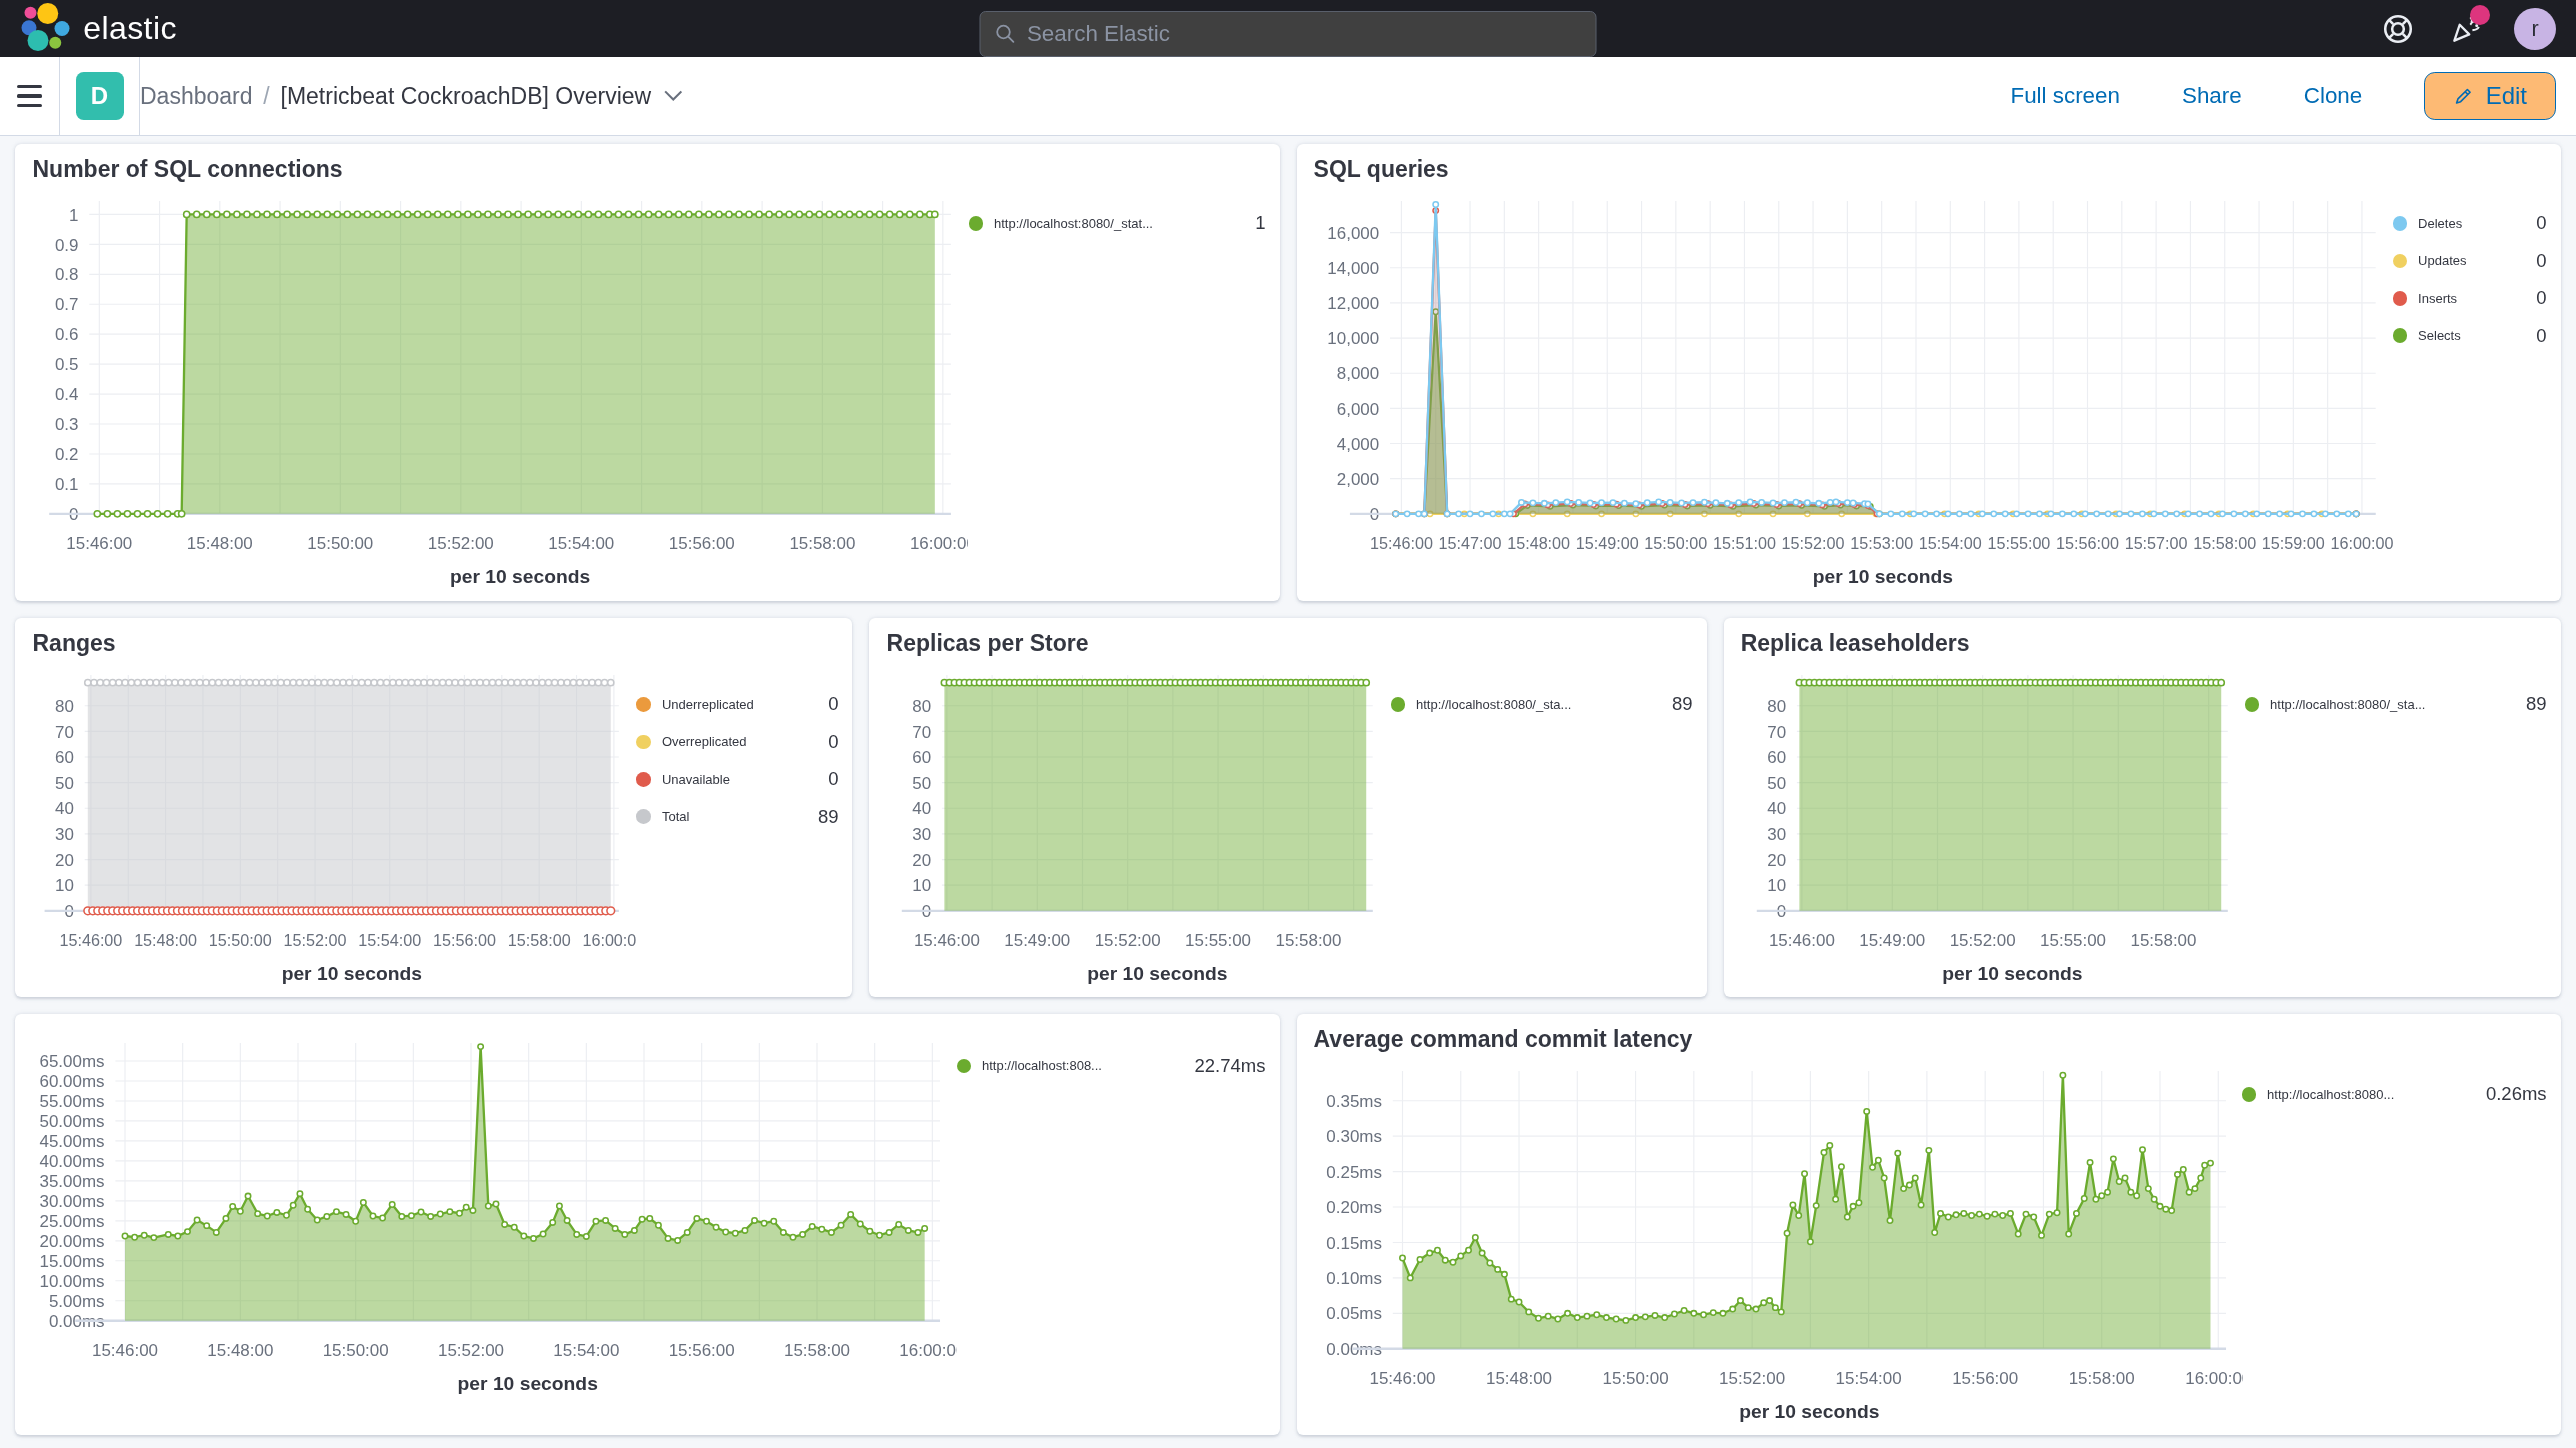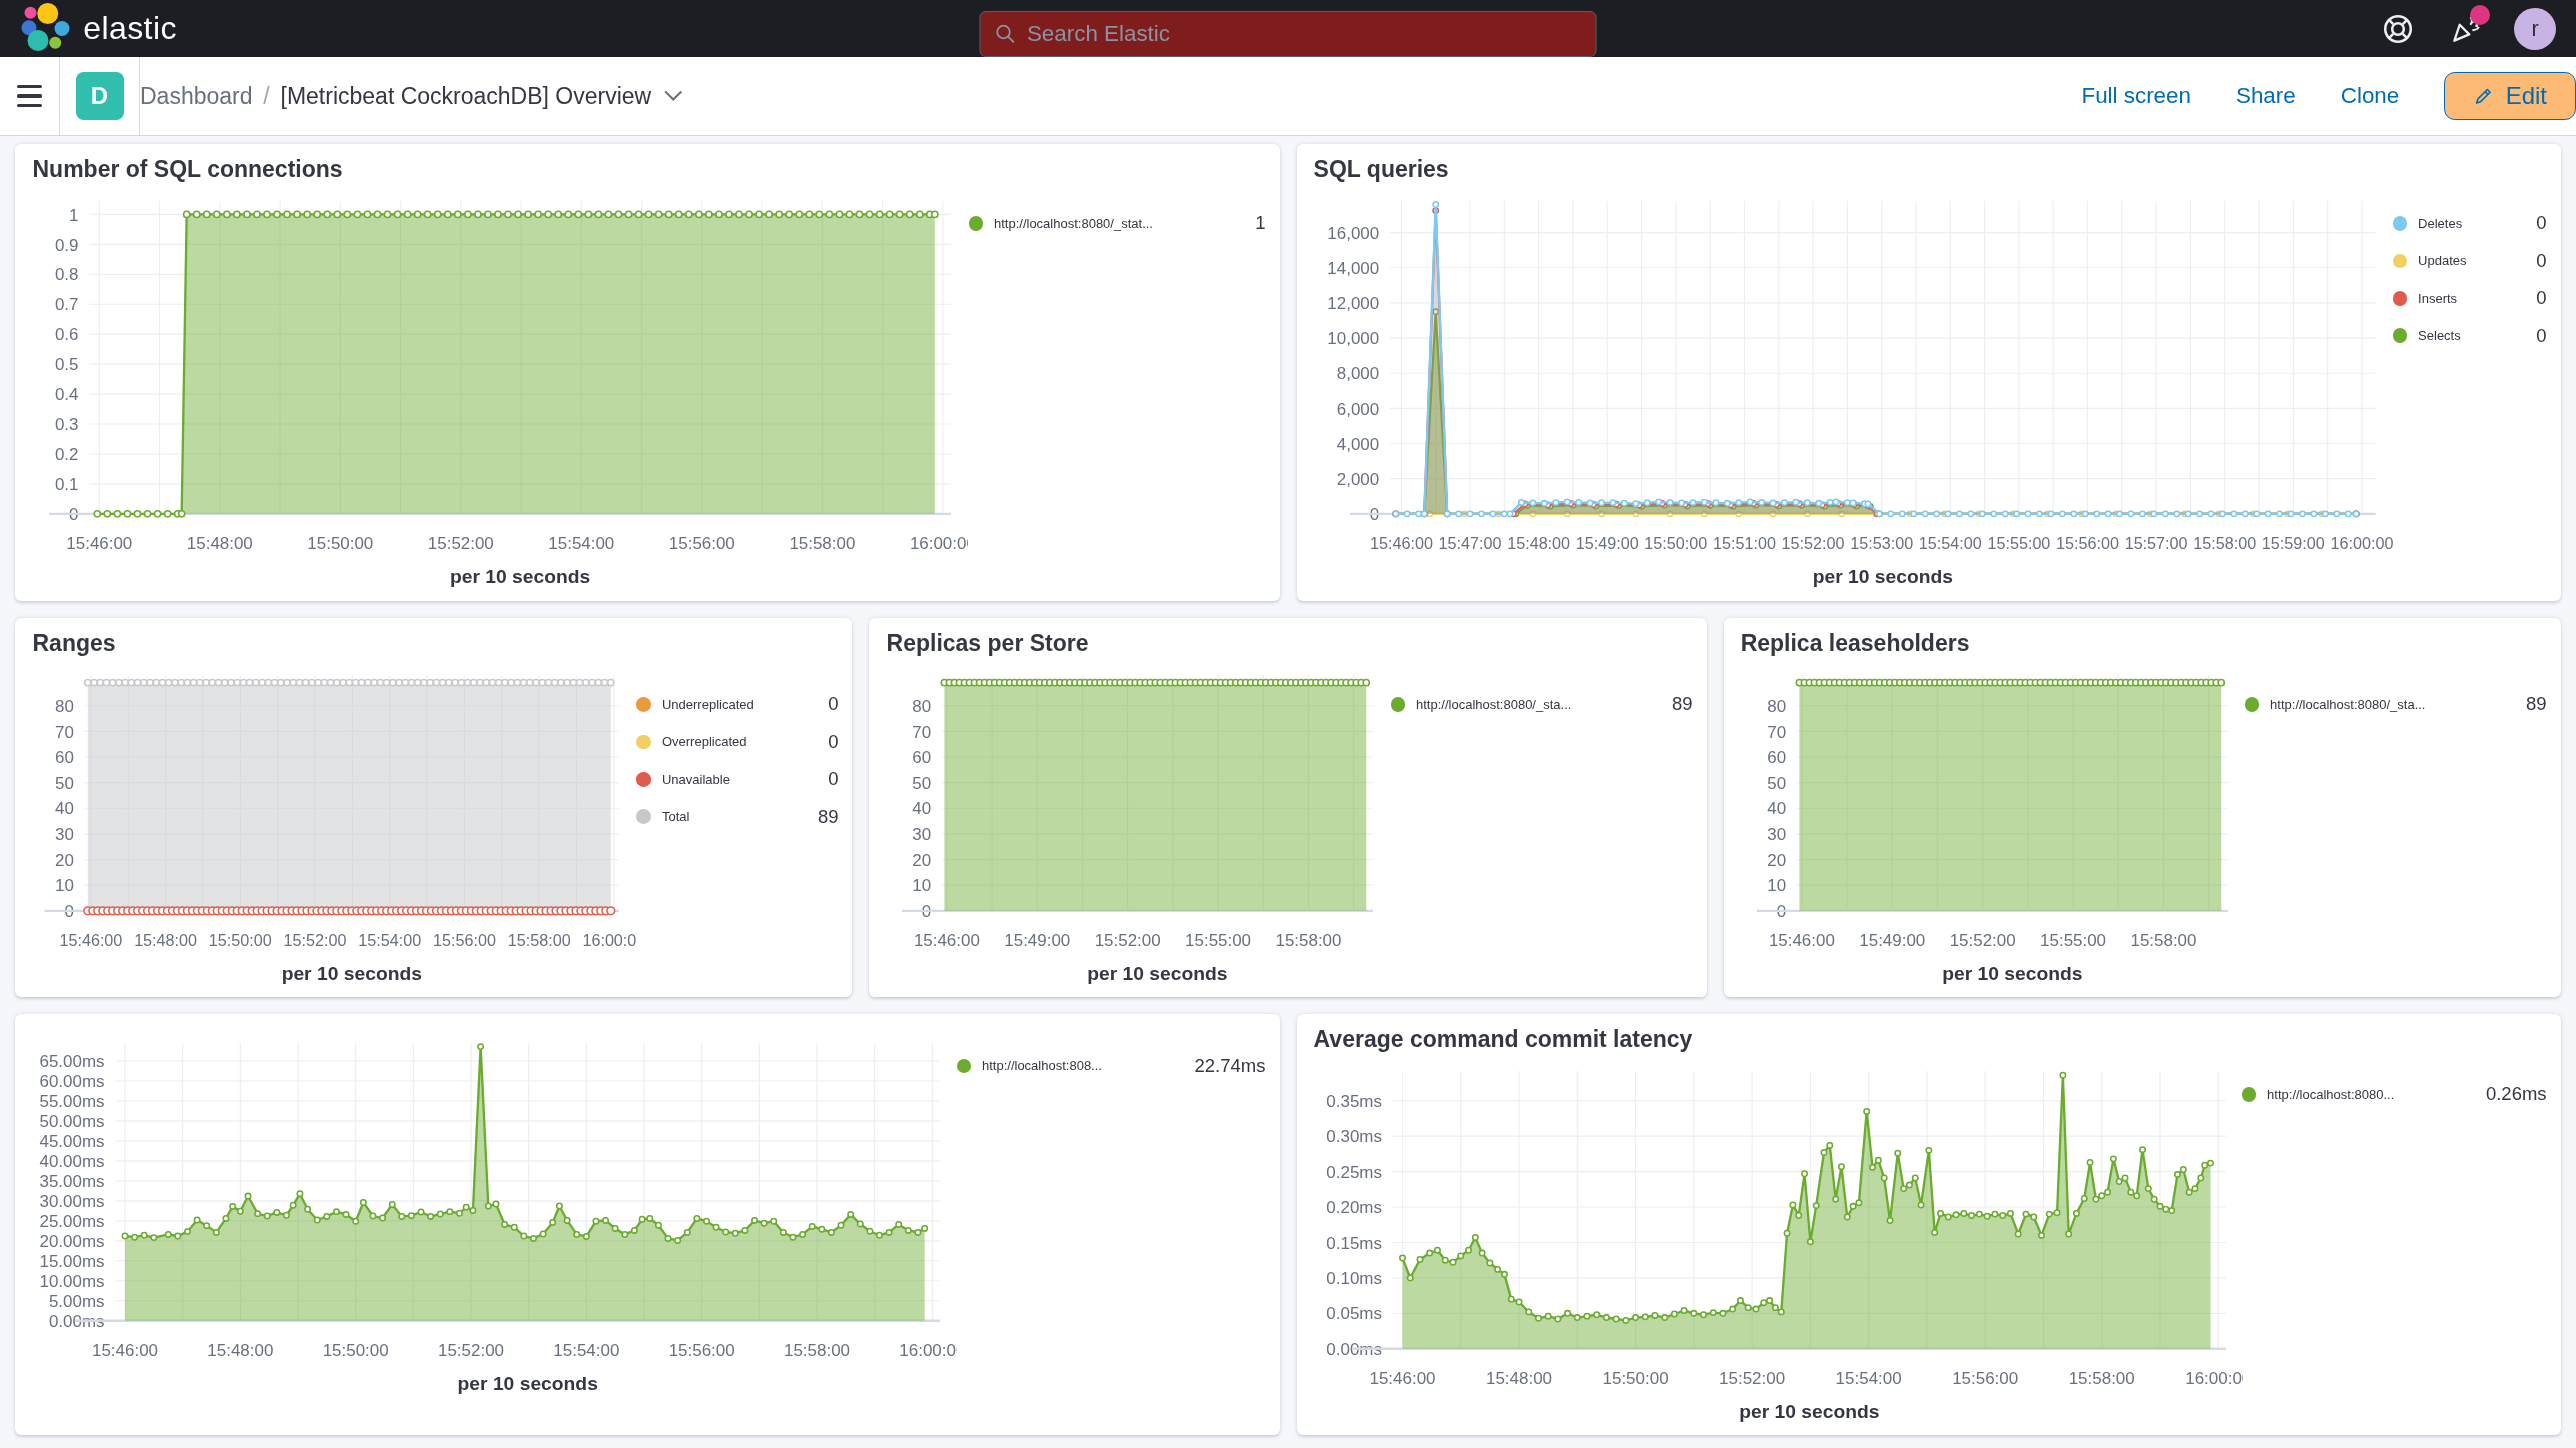--- a/index.html
+++ b/index.html
@@ -4,41 +4,41 @@
 <style>
   * { margin:0; padding:0; box-sizing:border-box; }
   html,body { width:2576px; height:1448px; overflow:hidden; }
   body { font-family:"Liberation Sans", sans-serif; background:#F5F7FA; color:#343741; }
 
   
   .topbar { position:relative; height:57px; background:#1D1E24; display:flex; align-items:center; padding:0 20px; }
   .logo { display:flex; align-items:center; gap:12.3px; cursor:pointer; }
   .logo-text { color:#fff; font-size:32px; font-weight:400; letter-spacing:0.4px; }
   .searchbox { position:absolute; left:50%; top:10.8px; transform:translateX(-50%); width:617px; height:46px;
-    background:#7f1d1d; border:0.8px solid #595F6B; border-radius:6.2px; display:flex; align-items:center; padding:8px 14px; gap:10.8px; cursor:text; }
+    background:#404040; border:0.8px solid #595F6B; border-radius:6.2px; display:flex; align-items:center; padding:8px 14px; gap:10.8px; cursor:text; }
   .searchbox .placeholder { color:#8B93A3; font-size:22.4px; }
   .topbar-right { margin-left:auto; display:flex; align-items:center; gap:32px; }
   .icon-btn { position:relative; width:35px; height:35px; display:flex; align-items:center; justify-content:center; cursor:pointer; }
   .notif-dot { position:absolute; top:-6.2px; right:-7.7px; width:20px; height:20px; border-radius:50%; background:#DD357E; }
   .avatar { width:42px; height:42px; border-radius:50%; background:#C8B4E4; color:#2B2D36; font-size:21.6px;
     display:flex; align-items:center; justify-content:center; cursor:pointer; }
 
   
   .toolbar { height:79px; background:#fff; border-bottom:0.8px solid #D3DAE6; display:flex; align-items:center; }
   .hamburger { width:60px; height:100%; display:flex; flex-direction:column; justify-content:center; align-items:center; gap:6.2px; cursor:pointer; border-right:0.8px solid #D3DAE6; }
   .hamburger i { display:block; width:25px; height:3.1px; background:#343741; border-radius:1.5px; }
   .badge-wrap { width:80px; height:100%; display:flex; align-items:center; justify-content:center; border-right:0.8px solid #D3DAE6; }
   .dash-badge { width:48px; height:48px; border-radius:7.7px; background:#32BEAD; color:#fff; font-size:24px; font-weight:700;
     display:flex; align-items:center; justify-content:center; cursor:pointer; }
   .breadcrumb { display:flex; align-items:center; font-size:23px; }
   .crumb-root { color:#69707D; cursor:pointer; }
   .crumb-sep { color:#9DA6B3; margin:0 10.8px; }
   .crumb-title { color:#343741; font-weight:400; cursor:pointer; }
   .crumb-chev { margin-left:12.3px; display:flex; cursor:pointer; }
-  .toolbar-right { margin-left:auto; display:flex; align-items:center; gap:45px; }
+  .toolbar-right { margin-left:auto; display:flex; align-items:center; gap:62px; padding-right:20px; }
   .tb-link { color:#006BB4; font-size:22.4px; font-weight:500; cursor:pointer; }
   .edit-btn { display:flex; align-items:center; gap:10.8px; height:48px; padding:0 28px; border:1.5px solid #006BB4;
     border-radius:10.8px; color:#006BB4; font-size:24px; font-weight:500; background:#fdba74; cursor:pointer; }
 
   
   .grid { display:grid; grid-template-columns:repeat(6,1fr); grid-template-rows:457px 379px 421px; gap:17px; padding:7.7px 15.4px 12.3px; }
   .panel { background:#fff; border-radius:6.2px; box-shadow:0 1.5px 2.3px rgba(152,162,179,.3), 0 0.8px 4.6px rgba(152,162,179,.25);
     display:flex; flex-direction:column; padding:12.3px 14px 6.2px; min-width:0; }
   .panel.span3 { grid-column:span 3; }
   .panel.span2 { grid-column:span 2; }

